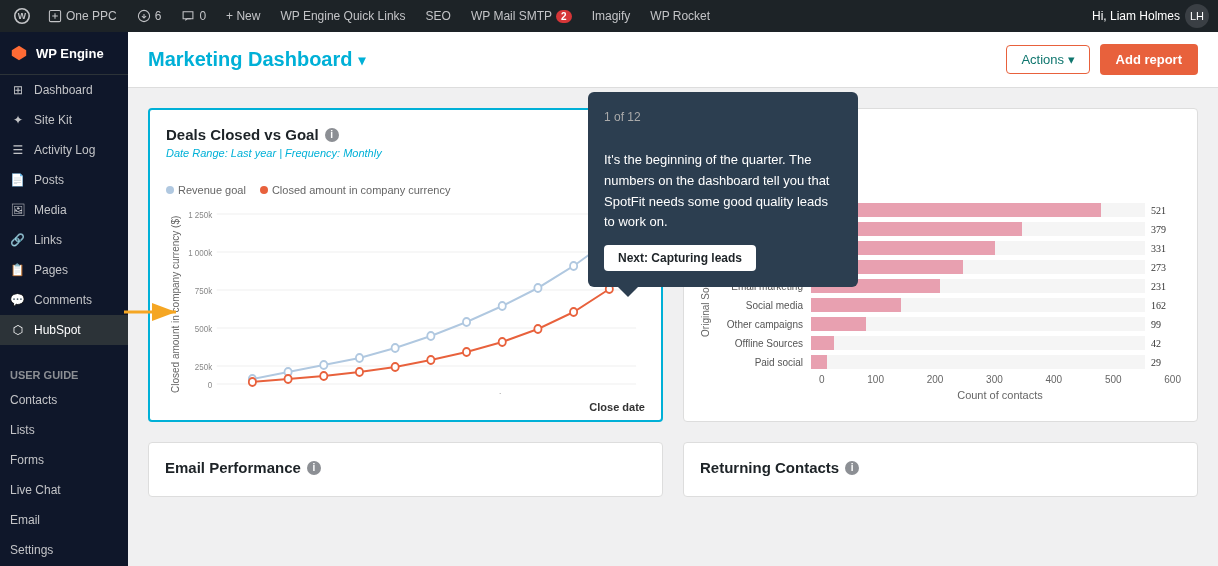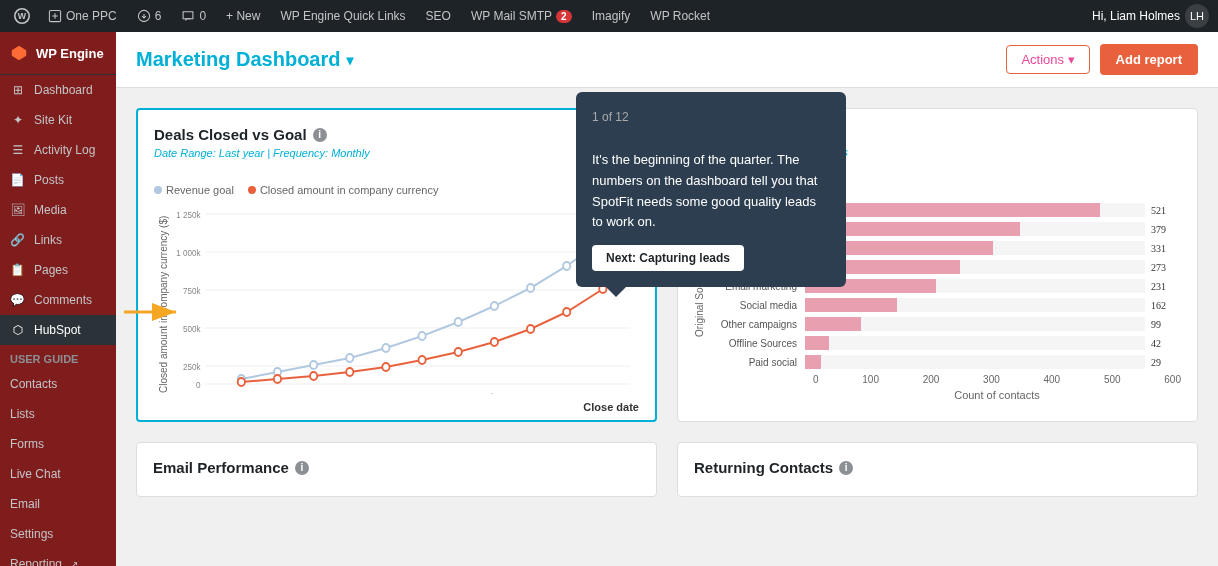--- a/index.html
+++ b/index.html
@@ -41,22 +41,22 @@
 
     
     #main-layout {
       display: flex;
       flex: 1;
       overflow: hidden;
     }
 
     
     #sidebar {
-      width: 116px;
-      background: #7f1d1d;
+      width: 128px;
+      background: #0f172a;
       color: #c3c4c7;
       overflow-y: auto;
       flex-shrink: 0;
       font-size: 12px;
     }
     .sidebar-brand {
       padding: 12px 10px;
       display: flex;
       align-items: center;
       gap: 8px;
@@ -68,21 +68,21 @@
     .sidebar-item {
       display: flex;
       align-items: center;
       gap: 8px;
       padding: 8px 10px;
       cursor: pointer;
       color: #c3c4c7;
       transition: background 0.2s;
     }
     .sidebar-item .icon { width: 16px; text-align: center; flex-shrink: 0; }
-    .sidebar-section { font-size: 11px; color: #8c8f94; padding: 8px 10px 4px; font-weight: 600; text-transform: uppercase; }
+    .sidebar-section { font-size: 11px; color: #8c8f94; padding: 24px 10px 4px; font-weight: 600; text-transform: uppercase; }
     .sidebar-item.hubspot { color: #fff; background: #2c3338; position: relative; }
 
     
     #content {
       flex: 1;
       overflow-y: auto;
       background: #f0f0f1;
       position: relative;
     }
 
@@ -100,21 +100,21 @@
       font-size: 20px;
       font-weight: 600;
       display: flex;
       align-items: center;
       gap: 6px;
     }
     .page-title .dropdown-icon { color: #00b0d7; font-size: 14px; }
     .header-actions { display: flex; align-items: center; gap: 10px; }
     .btn-outline {
       border: 1px solid #e8613c;
-      color: #ec4899;
+      color: #0f766e;
       background: #fff;
       padding: 6px 14px;
       border-radius: 4px;
       cursor: pointer;
       font-size: 13px;
       display: flex;
       align-items: center;
       gap: 4px;
     }
     .btn-primary {

